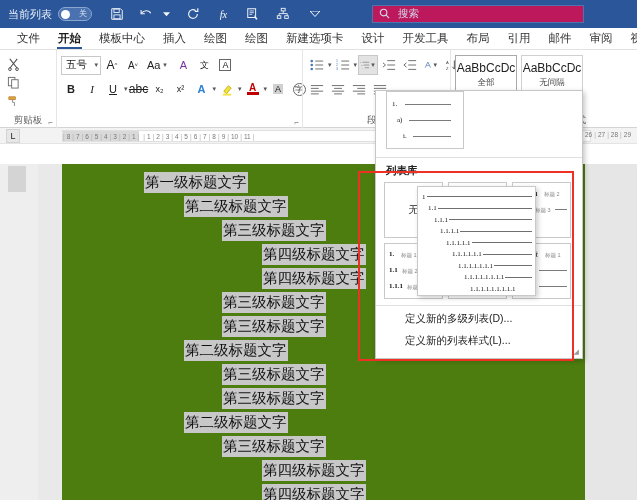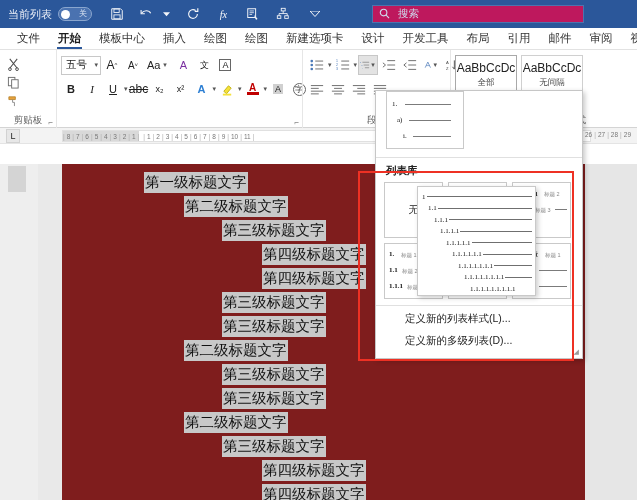--- a/index.html
+++ b/index.html
@@ -117,21 +117,21 @@
   .ruler .grayzone{ background:#d9d9d9; height:12px; display:flex; align-items:center; }
   .ticks{ display:flex; align-items:center; font-size:6.5px; color:#777; letter-spacing:0; }
   .ticks span{ padding:0 2px; }
   .ticks i{ color:#b0b0b0; font-style:normal; }
 
   
   .docarea{
     position:absolute; left:0; right:0; top:164px; bottom:0; background:#e6e6e6; overflow:hidden;
   }
   .page{
-    position:absolute; left:62px; top:0; width:523px; bottom:0; background:#7f1d1d;
+    position:absolute; left:62px; top:0; width:523px; bottom:0; background:#4d7c0f;
   }
   .leftgutter{ position:absolute; left:38px; top:0; width:24px; bottom:0; background:#e9e9e9;}
   .verticalruler{ position:absolute; left:0; top:0; width:38px; bottom:0; background:#eee;}
   .vr-top{ position:absolute; left:8px; top:2px; width:18px;height:26px; background:#d4d4d4;}
 
   .doctext{ position:absolute; left:0; top:6px; width:100%; }
   .dline{
     height:24px; display:flex; align-items:center; white-space:nowrap;
     font-family:"Liberation Serif","DejaVu Serif",serif;
   }
@@ -644,25 +644,25 @@
         <span class="hd" style="left:6px;top:24px">标题 2</span>
         <span class="ln" style="left:26px;top:26px;width:28px"></span>
         <span class="hd" style="left:6px;top:40px">标题 3</span>
         <span class="ln" style="left:26px;top:42px;width:28px"></span>
       </div>
     </div>
     <div class="dd-sep"></div>
     <div class="dd-footer">
       <div class="dd-item">
         <span style="width:12px"></span>
-        <span>定义新的列表样式(L)...</span>
+        <span>定义新的多级列表(D)...</span>
       </div>
       <div class="dd-item">
         <span style="width:12px"></span>
-        <span>定义新的多级列表(D)...</span>
+        <span>定义新的列表样式(L)...</span>
       </div>
       <span class="dd-grip">◢</span>
     </div>
   </div>
 
   <div class="preview">
     <div class="pv-row" style="padding-left:0px">
         <span>1</span>
         <span class="rule"></span>
       </div>

